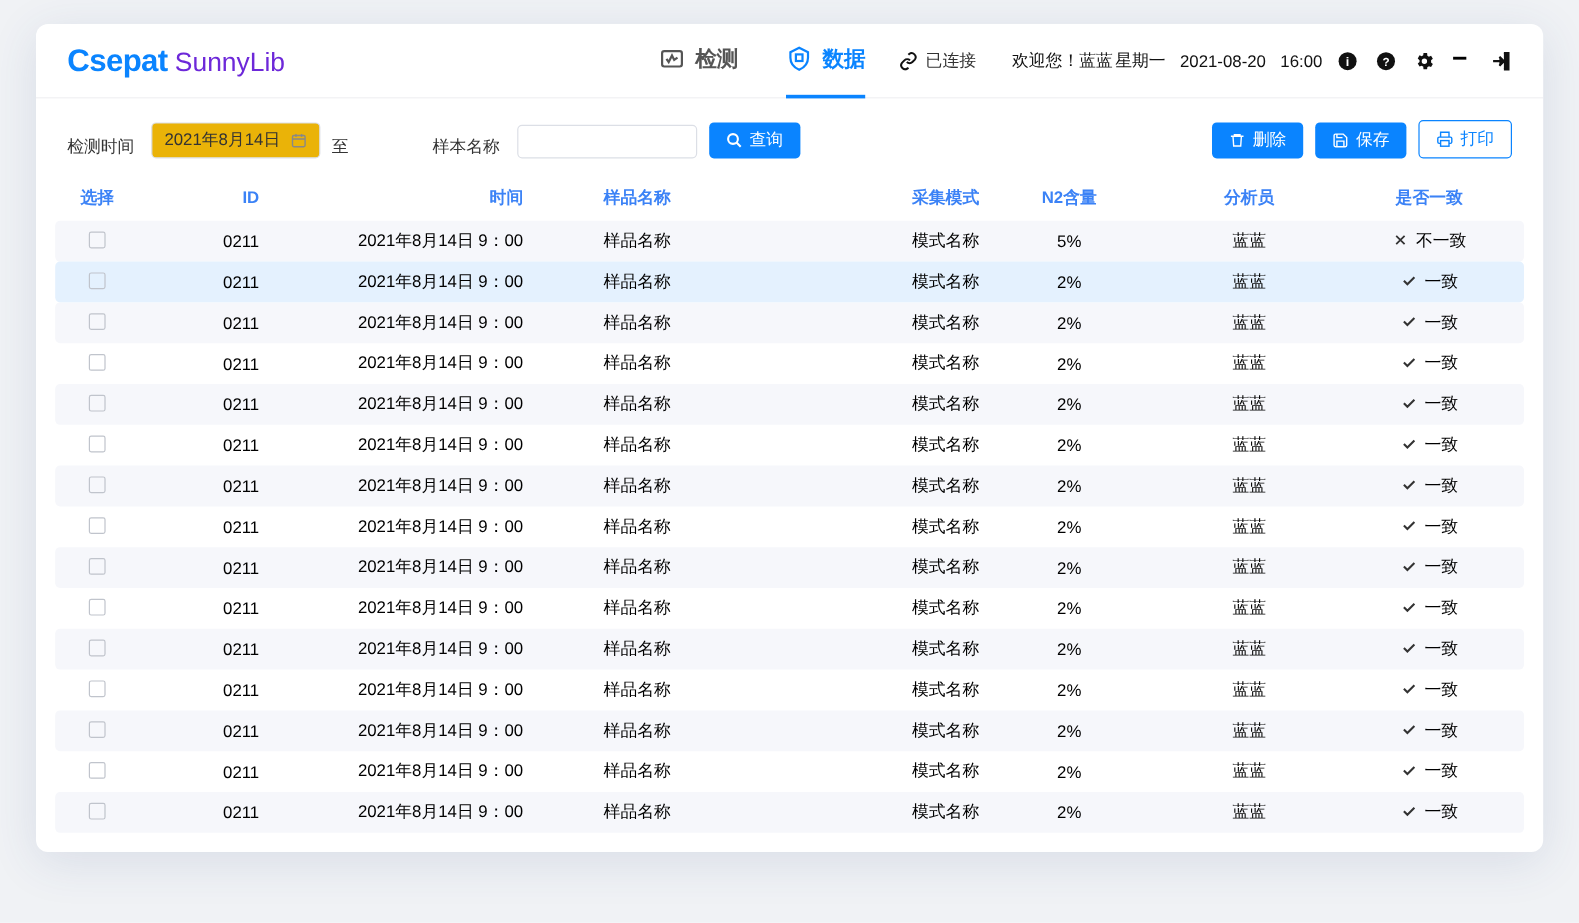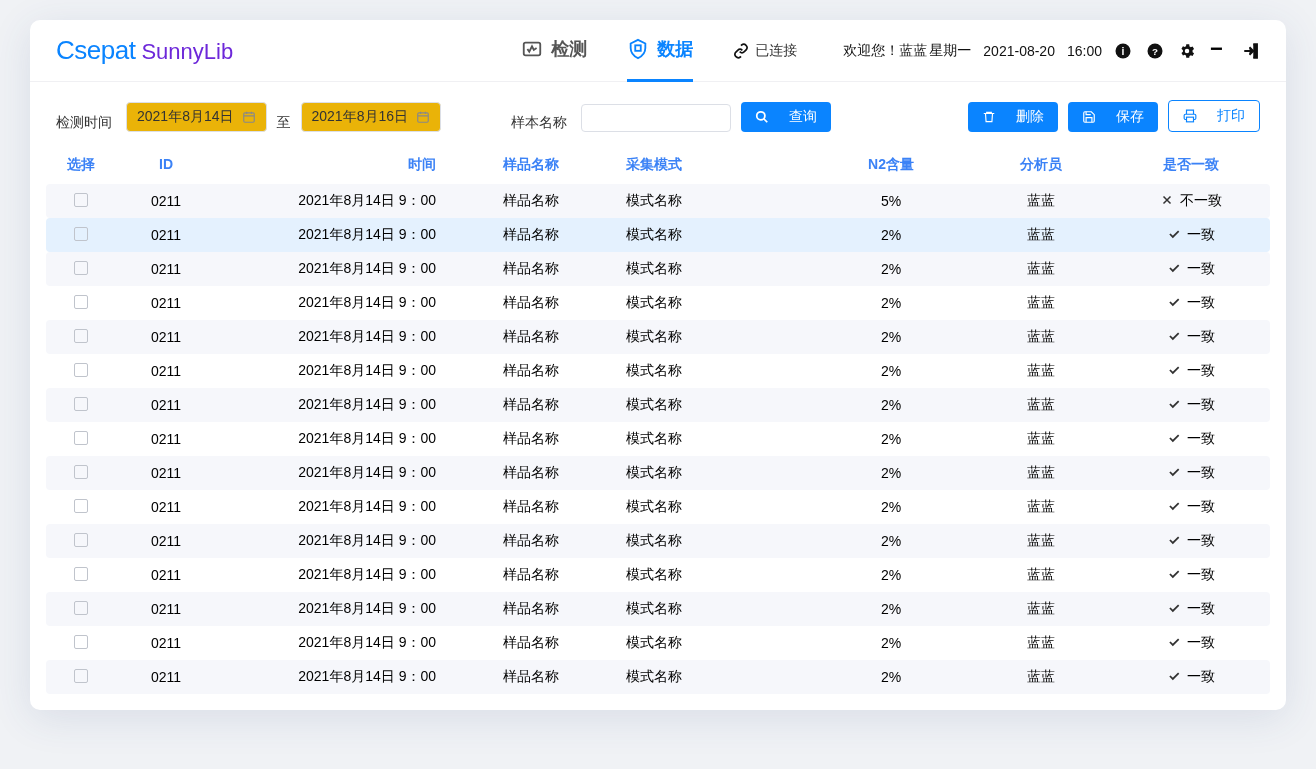--- a/index.html
+++ b/index.html
@@ -1,47 +1,47 @@
 <!DOCTYPE html>
 <html><head>
 <meta charset="utf-8">
 <style>
 *{box-sizing:border-box;margin:0;padding:0;font-family:-apple-system,BlinkMacSystemFont,"Segoe UI","PingFang SC","Microsoft YaHei",sans-serif}
 body{background:#f0f2f5;width:1316px;height:769px;padding:20px 30px}
 .app{background:#fff;border-radius:10px;box-shadow:0 8px 40px rgba(52,73,130,.12);overflow:hidden}
 .topbar{display:flex;align-items:center;height:62px;padding:0 26px;border-bottom:1px solid #f0f0f3}
 .brand{display:flex;align-items:baseline;gap:6px;margin-right:auto}
-.brand-a{font-size:26px;font-weight:400;color:#0a84ff;letter-spacing:-.5px}
+.brand-a{font-size:26px;font-weight:700;color:#0a84ff;letter-spacing:-.5px}
 .brand-b{font-size:22px;font-weight:400;color:#6d28d9}
-.tabs{display:flex;gap:40px;align-items:center;margin-right:40px}
+.tabs{display:flex;gap:40px;align-items:center;margin-right:28px}
 .tab{display:flex;align-items:center;gap:8px;font-size:18px;font-weight:600;color:#555;padding:18px 0;border-bottom:3px solid transparent;cursor:pointer}
 .tab.active{color:#0a84ff;border-bottom-color:#0a84ff}
 .tab svg{width:22px;height:22px}
-.conn{display:flex;align-items:center;gap:6px;font-size:14px;color:#333;margin-right:46px;cursor:pointer}
+.conn{display:flex;align-items:center;gap:6px;font-size:14px;color:#333;margin-right:30px;cursor:pointer}
 .welcome{font-size:14px;color:#111;margin-right:2px}
 .meta{font-size:14px;color:#111;margin-right:12px}
 .sysicons{display:flex;gap:14px;align-items:center}
 .sysicons svg,.sysicons .glyph{width:18px;height:18px;fill:#111;cursor:pointer;font-weight:900}
 .toolbar{display:flex;align-items:flex-end;padding:18px 26px 14px 26px;gap:10px;font-size:14px;color:#333}
 .lbl{margin-right:4px}
 .dateinput{display:flex;align-items:center;gap:8px;border:1px solid #dcdfe6;border-radius:4px;padding:5px 10px;font-size:14px;background:#eab308;cursor:pointer}
 .textinput{border:1px solid #dcdfe6;border-radius:4px;padding:5px 10px;font-size:14px;width:150px}
-.btn{display:inline-flex;align-items:center;gap:20px;background:#0a84ff;color:#fff;border:none;border-radius:4px;padding:6px 14px;font-size:14px;font-weight:500;cursor:pointer}
+.btn{display:inline-flex;align-items:center;gap:6px;background:#0a84ff;color:#fff;border:none;border-radius:4px;padding:6px 14px;font-size:14px;font-weight:500;cursor:pointer}
 .btn.outline{background:#fff;color:#0a84ff;border:1px solid #0a84ff}
 .spacer{flex:1}
 .table{width:calc(100% - 32px);margin:0 16px 16px 16px;font-size:14px}
 .thead{display:flex;padding:10px 0;color:#3b82f6;font-weight:600}
 .trow{display:flex;align-items:center;padding:8px 0;border-radius:4px}
 .trow.odd{background:#f6f7fb}
 .trow.selected{background:#e4f1fe}
 .c-sel{width:70px;text-align:center}
-.c-id{width:100px;text-align:center}
+.c-id{width:100px;text-align:right}
 .c-time{width:220px;text-align:right}
 .c-name{width:190px;text-align:center}
-.c-mode{width:190px;text-align:left}
+.c-mode{width:190px;text-align:right}
 .c-n2{width:150px;text-align:center}
 .c-analyst{width:150px;text-align:center}
 .c-match{width:150px;text-align:center}
 .chk{width:14px;height:14px;border:1px solid #c0c4cc;border-radius:2px;display:inline-block;cursor:pointer}
 .match{display:inline-flex;align-items:flex-end;gap:6px;justify-content:center}
 .match svg{width:14px;height:14px}
 svg.cal{width:14px;height:14px;stroke:#888;fill:none;stroke-width:2}
 </style>
 </head>
 <body>
@@ -103,27 +103,20 @@
   <div class="toolbar">
     <span class="lbl">检测时间</span>
     <div class="dateinput">
       <span>2021年8月14日</span>
       <svg class="cal" viewBox="0 0 24 24">
           <rect x="3" y="5" width="18" height="16" rx="2"></rect>
           <path d="M3 10h18M8 3v4M16 3v4"></path>
         </svg>
     </div>
     <span>至</span>
-    <div class="dateinput">
-      <span>2021年8月16日</span>
-      <svg class="cal" viewBox="0 0 24 24">
-          <rect x="3" y="5" width="18" height="16" rx="2"></rect>
-          <path d="M3 10h18M8 3v4M16 3v4"></path>
-        </svg>
-    </div>
     <span class="lbl" style="margin-left:60px">样本名称</span>
     <input class="textinput" value="" style="">
     <button class="btn">
       <svg width="14" height="14" viewBox="0 0 24 24" fill="none" stroke="#fff" stroke-width="3">
           <circle cx="10" cy="10" r="7"></circle>
           <path d="M21 21l-6-6"></path>
         </svg>
       <span>查询</span>
     </button>
     <div class="spacer"></div>

